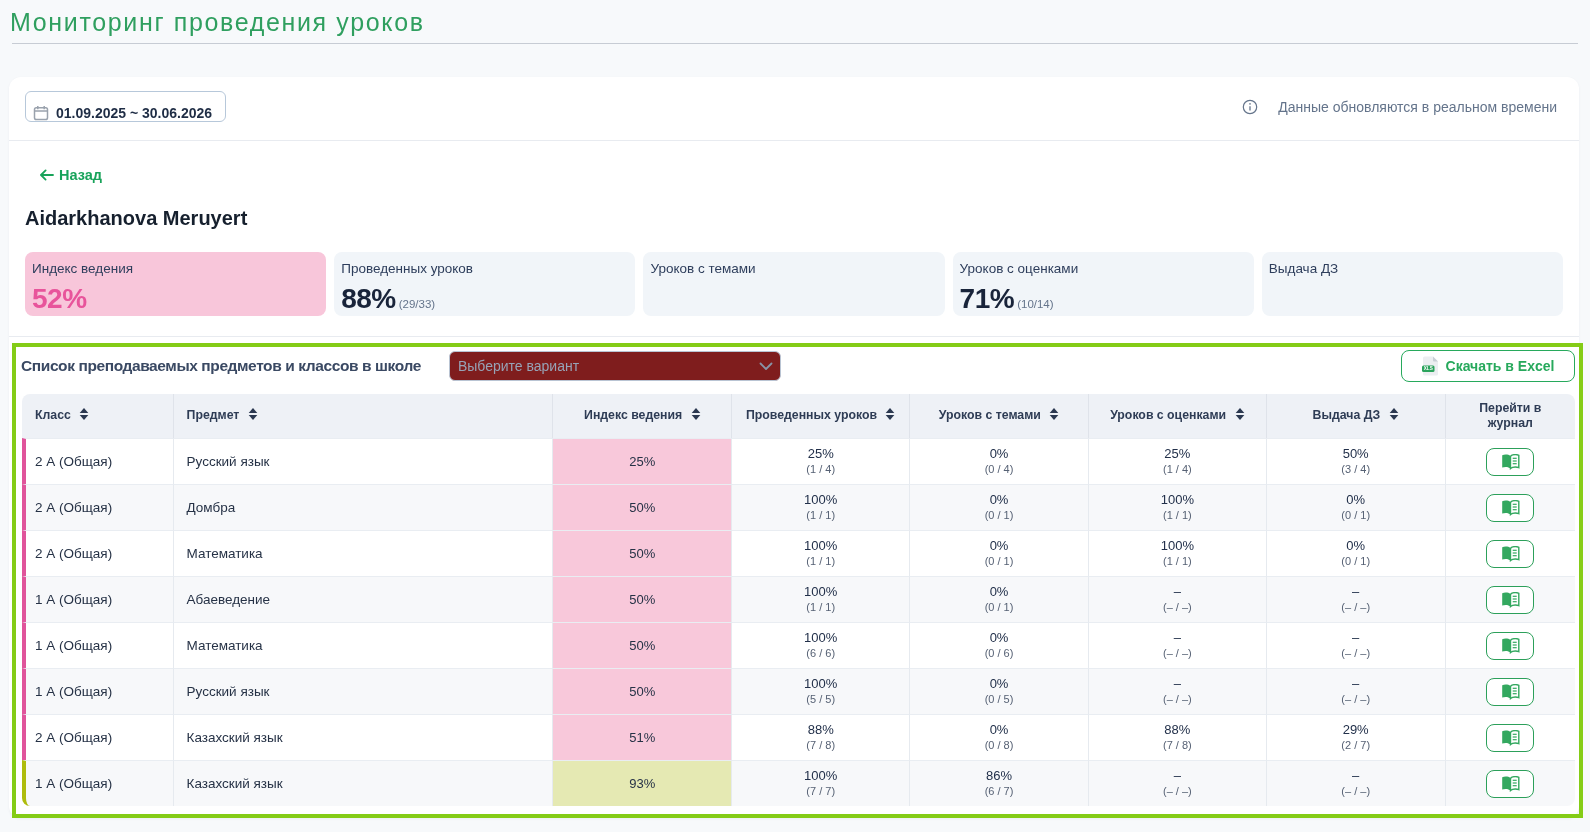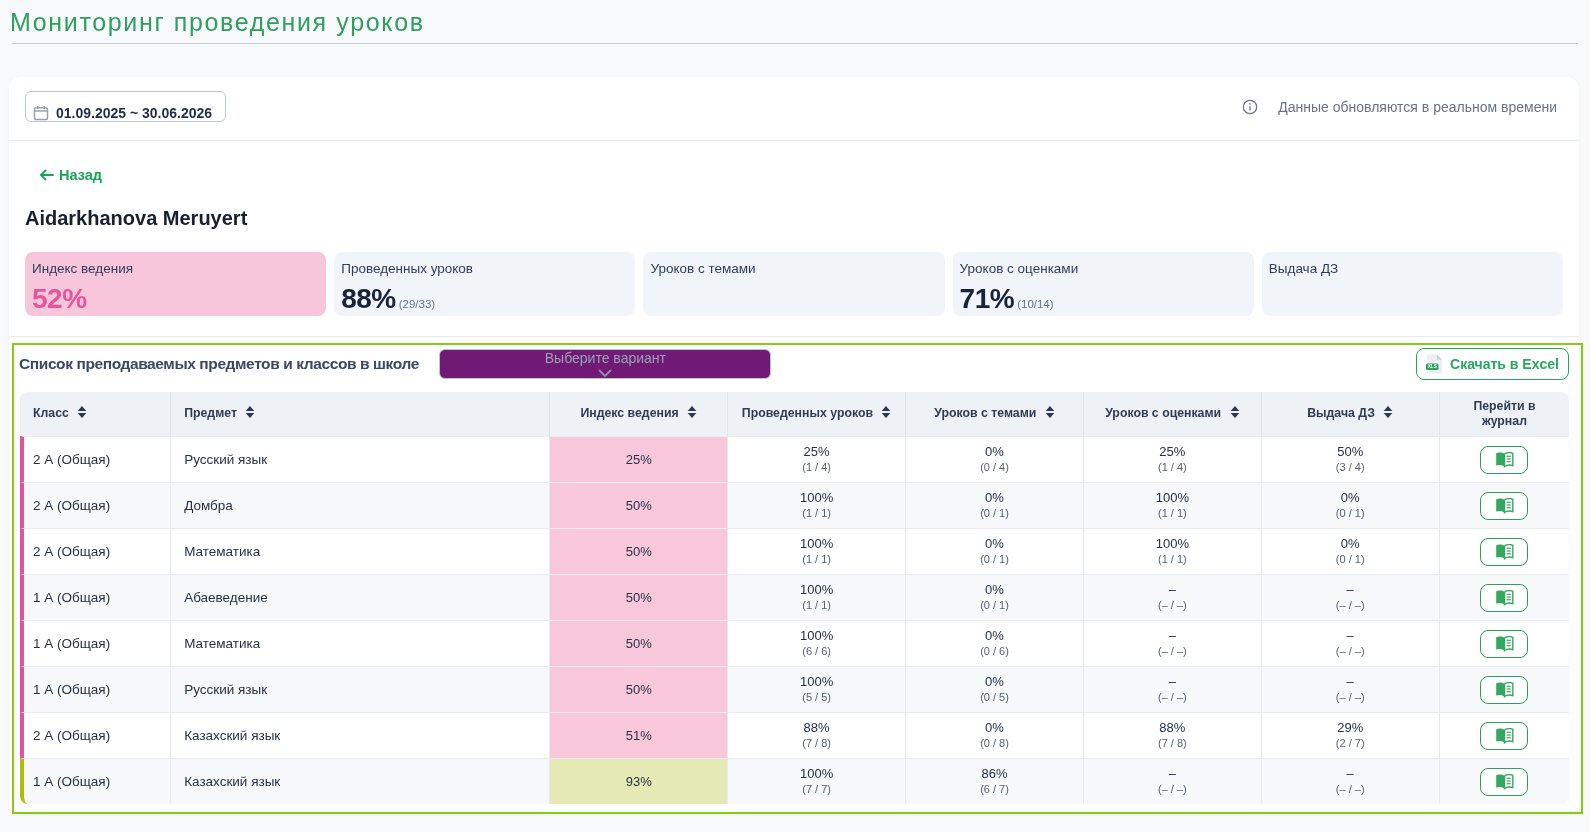--- a/index.html
+++ b/index.html
@@ -52,39 +52,38 @@
   background: #f1f5f9; padding: 9px 7px 0;
 }
 .stat.pink { background: #f8c6da; }
 .stat .lbl { font-size: 13.5px; color: #2e3e5c; font-weight: 400; }
 .stat .valrow { margin-top: 7px; display: flex; align-items: baseline; gap: 3px; }
 .stat .val { font-size: 28px; font-weight: 700; color: #19243a; letter-spacing: -0.5px;}
 .stat.pink .val { color: #e8549b; }
 .stat .sub { font-size: 11.5px; color: #64748b; font-weight: 400;}
 .hr3 { border: 0; border-top: 1px solid #e8ebf0; margin-top: 20px; }
 .frame {
-  border: 2px solid #84cc16;
+  border: 4px solid #84cc16;
   margin: 6px -4px 0 3px;
-  padding: 3px 12px 8px 6px;
+  padding: 3px 4px 8px 6px;
 }
 .tabletop { display: flex; align-items: center; }
 .ttitle { font-size: 15.5px; font-weight: 700; color: #3a4963; margin-left: -1px; letter-spacing: -0.4px; }
 .select {
-  margin-left: 20px;
+  margin-left: 28px;
   width: 332px; height: 30px;
   border: 1px solid #b9c4d3; border-radius: 6px;
   display: flex; align-items: center; justify-content: space-between;
   padding: 0 7px 0 8px;
   font-size: 14px; color: #97a3b6;
-  background: #701a75;
-  flex-direction: column;
+  background: #7f1d1d;
 }
 .xlsbtn {
   margin-left: auto;
-  width: 153px; height: 32px;
+  width: 174px; height: 32px;
   border: 1.5px solid #27a95c; border-radius: 8px;
   display: flex; align-items: center; justify-content: center; gap: 7px;
   color: #27a95c; font-size: 14px; font-weight: 700;
   background: #fff;
 }
 table {
   margin-top: 12px;
   border-collapse: separate; border-spacing: 0;
   table-layout: fixed; width: 100%;
 }

